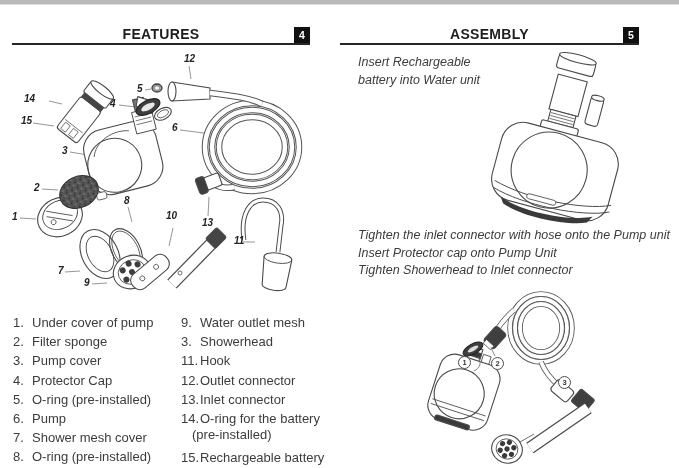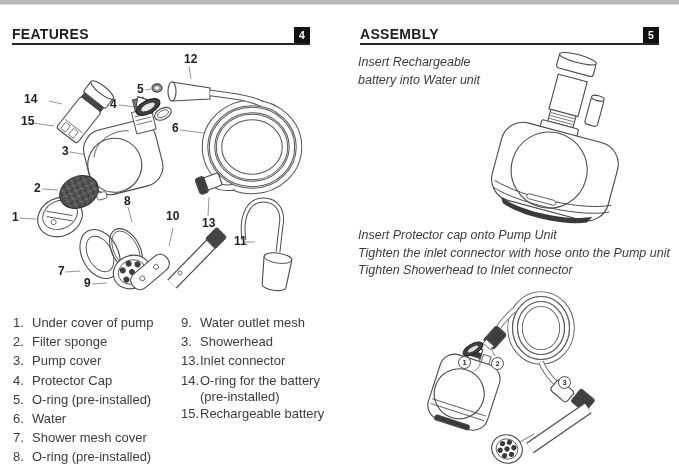--- a/index.html
+++ b/index.html
@@ -4,40 +4,40 @@
 <style>
   html,body { margin:0; padding:0; background:#fff; }
   .page { position:relative; width:679px; height:468px; background:#ffffff;
           font-family:"Liberation Sans", sans-serif; overflow:hidden; }
   .topbar { position:absolute; left:0; top:0; width:679px; height:4px;
             background:#b9b9b9; border-bottom:1px solid #dcdcdc; }
 
   
   .sec-header { position:absolute; height:16px; border-bottom:2px solid #262626; }
   .sec-title  { margin:0; font-size:14px; font-weight:700; letter-spacing:.3px;
-                color:#1d1d1d; line-height:15px; }
+                color:#1d1d1d; line-height:15px;text-align:center; }
   .badge { position:absolute; right:0; top:0; width:16px; height:16px;
            background:#111; color:#fff; font-size:10.5px; font-weight:700;
            line-height:16px; text-align:center; }
 
   
   .diag { position:absolute; }
-  .plabel { position:absolute; font-size:12px; font-weight:700; color:#222;
-            line-height:10px; }
+  .plabel { position:absolute; font-size:10px; font-weight:700; color:#222;
+            line-height:10px;font-style:italic; }
   .marker { position:absolute; width:11px; height:11px; border:1px solid #4d4d4d;
             border-radius:50%; background:#fff; color:#333; font-size:7.5px;
             font-weight:700; line-height:11px; text-align:center; }
 
   
   .plist { position:absolute; font-size:13px; color:#3c3c3c; }
   .pitem { display:flex; line-height:19.2px; }
   .pnum  { width:19px; flex:0 0 19px; padding-left:1px; }
   .pname { white-space:nowrap; }
-  .pname2 { margin-left:20px; line-height:14px; white-space:nowrap; }
-  .pitem-last { margin-top:0; }
+  .pname2 { margin-left:12px; line-height:14px; white-space:nowrap; }
+  .pitem-last { margin-top:6px; }
 
   
   .atext { position:absolute; font-size:12.5px; color:#3c3c3c; }
   .atext div { line-height:17.5px; white-space:nowrap;font-style:italic; }
 </style>
 </head>
 <body>
 
 <div class="page">
   <div class="topbar"></div>
@@ -228,59 +228,67 @@
     <div class="pitem">
         <span class="pnum">4.</span>
         <span class="pname">Protector Cap</span>
       </div>
     <div class="pitem">
         <span class="pnum">5.</span>
         <span class="pname">O-ring (pre-installed)</span>
       </div>
     <div class="pitem">
         <span class="pnum">6.</span>
-        <span class="pname">Water</span>
+        <span class="pname">Pump</span>
       </div>
     <div class="pitem">
         <span class="pnum">7.</span>
         <span class="pname">Shower mesh cover</span>
       </div>
     <div class="pitem">
         <span class="pnum">8.</span>
         <span class="pname">O-ring (pre-installed)</span>
       </div>
   </div>
 
   <div class="plist" style="left:180px; top:313px;">
     <div class="pitem">
         <span class="pnum">9.</span>
         <span class="pname">Water outlet mesh</span>
       </div>
     <div class="pitem">
         <span class="pnum">3.</span>
         <span class="pname">Showerhead</span>
+      </div>
+    <div class="pitem">
+        <span class="pnum">11.</span>
+        <span class="pname">Hook</span>
+      </div>
+    <div class="pitem">
+        <span class="pnum">12.</span>
+        <span class="pname">Outlet connector</span>
       </div>
     <div class="pitem">
         <span class="pnum">13.</span>
         <span class="pname">Inlet connector</span>
       </div>
     <div>
       <div class="pitem">
           <span class="pnum">14.</span>
           <span class="pname">O-ring for the battery</span>
         </div>
       <div class="pname2">(pre-installed)</div>
     </div>
     <div class="pitem pitem-last">
         <span class="pnum">15.</span>
         <span class="pname">Rechargeable battery</span>
       </div>
   </div>
 
-  <header class="sec-header" style="left:360px; top:27px; width:299px;">
+  <header class="sec-header" style="left:340px; top:27px; width:299px;">
     <h2 class="sec-title">ASSEMBLY</h2>
     <span class="badge">5</span>
   </header>
 
   <div class="atext" style="left:358px; top:54px;">
     <div>Insert Rechargeable</div>
     <div>battery into Water unit</div>
   </div>
 
   <svg class="diag" style="left:480px; top:48px;" width="200" height="184" viewBox="480 48 200 184">
@@ -298,22 +306,22 @@
       <rect x="502" y="132" width="120" height="80" rx="22"></rect>
       <circle cx="556" cy="172" r="38" fill="none"></circle>
       <path d="M506,196 C540,206 600,202 625,190" fill="none" stroke-width="0.9"></path>
       <path d="M506,203 C540,213 600,209 625,197" fill="none" stroke-width="0.9"></path>
       <rect x="541" y="200" width="30" height="5" rx="2.5" stroke-width="0.8"></rect>
       <path d="M516,210 C540,220 590,216 610,206 L606,213 C585,222 540,224 520,216 Z" fill="#3a3a3a" stroke="none"></path>
     </g>
   </svg>
 
   <div class="atext" style="left:358px; top:227px;">
+    <div>Tighten the inlet connector with hose onto the Pump unit</div>
     <div>Insert Protector cap onto Pump Unit</div>
-    <div>Tighten the inlet connector with hose onto the Pump unit</div>
     <div>Tighten Showerhead to Inlet connector</div>
   </div>
 
   <svg class="diag" style="left:390px; top:288px;" width="289" height="180" viewBox="390 288 289 180">
     <g stroke="#4a4a4a" stroke-width="1.1" fill="#fff">
 
       <g transform="rotate(18 463 395)">
         <rect x="455" y="346" width="13" height="13"></rect>
         <rect x="455" y="350" width="13" height="5" fill="#3a3a3a"></rect>
         <rect x="470" y="350" width="8" height="10" stroke-width="0.8"></rect>

